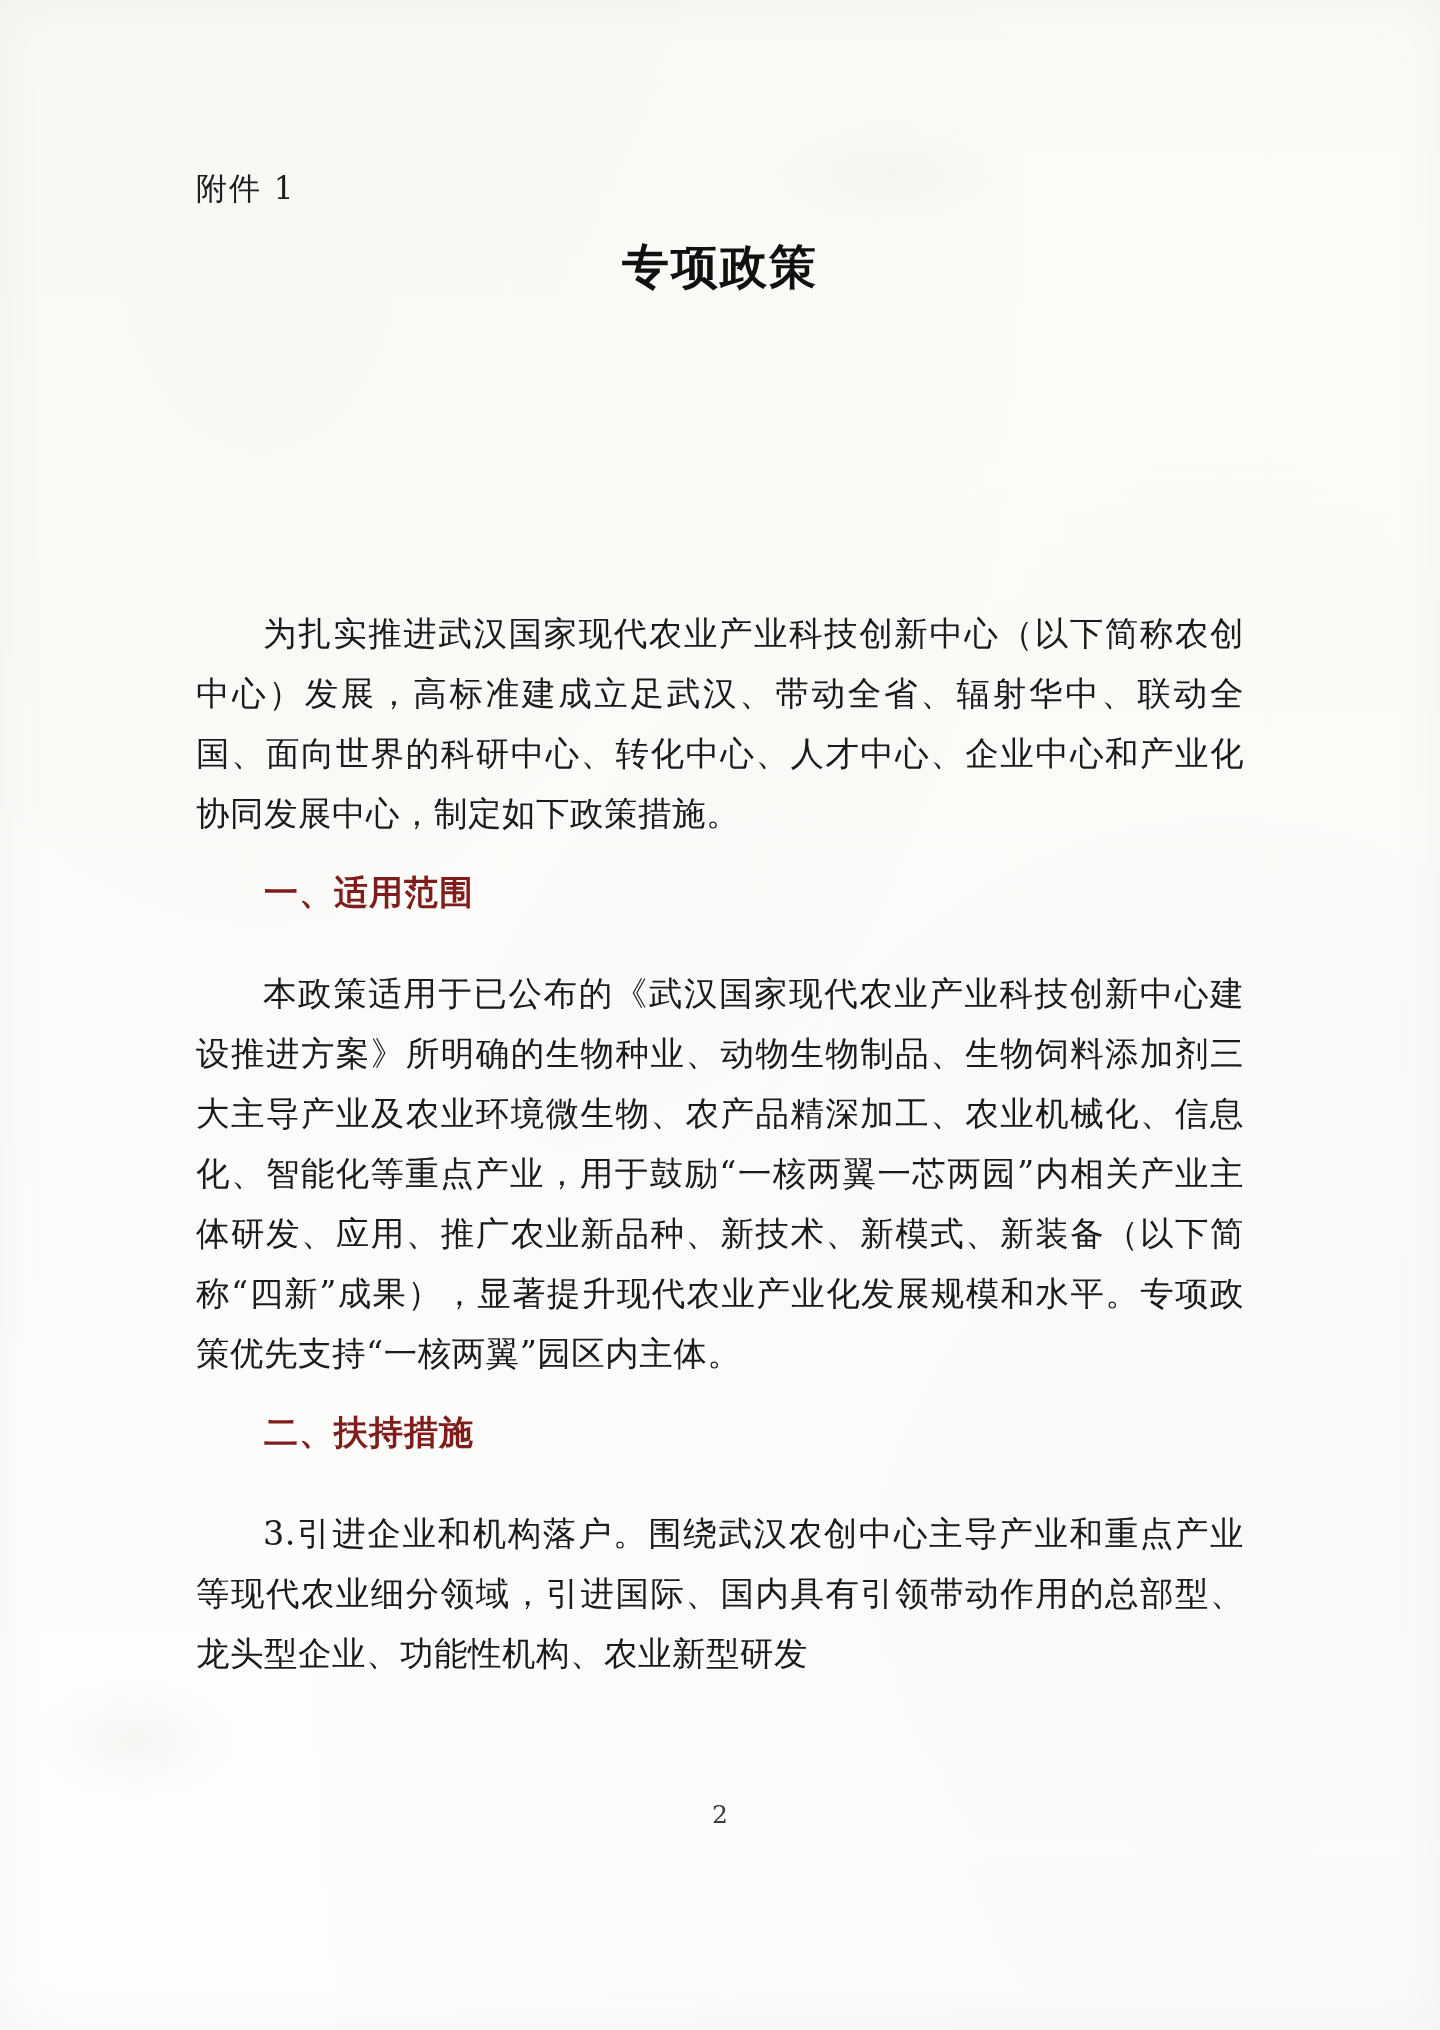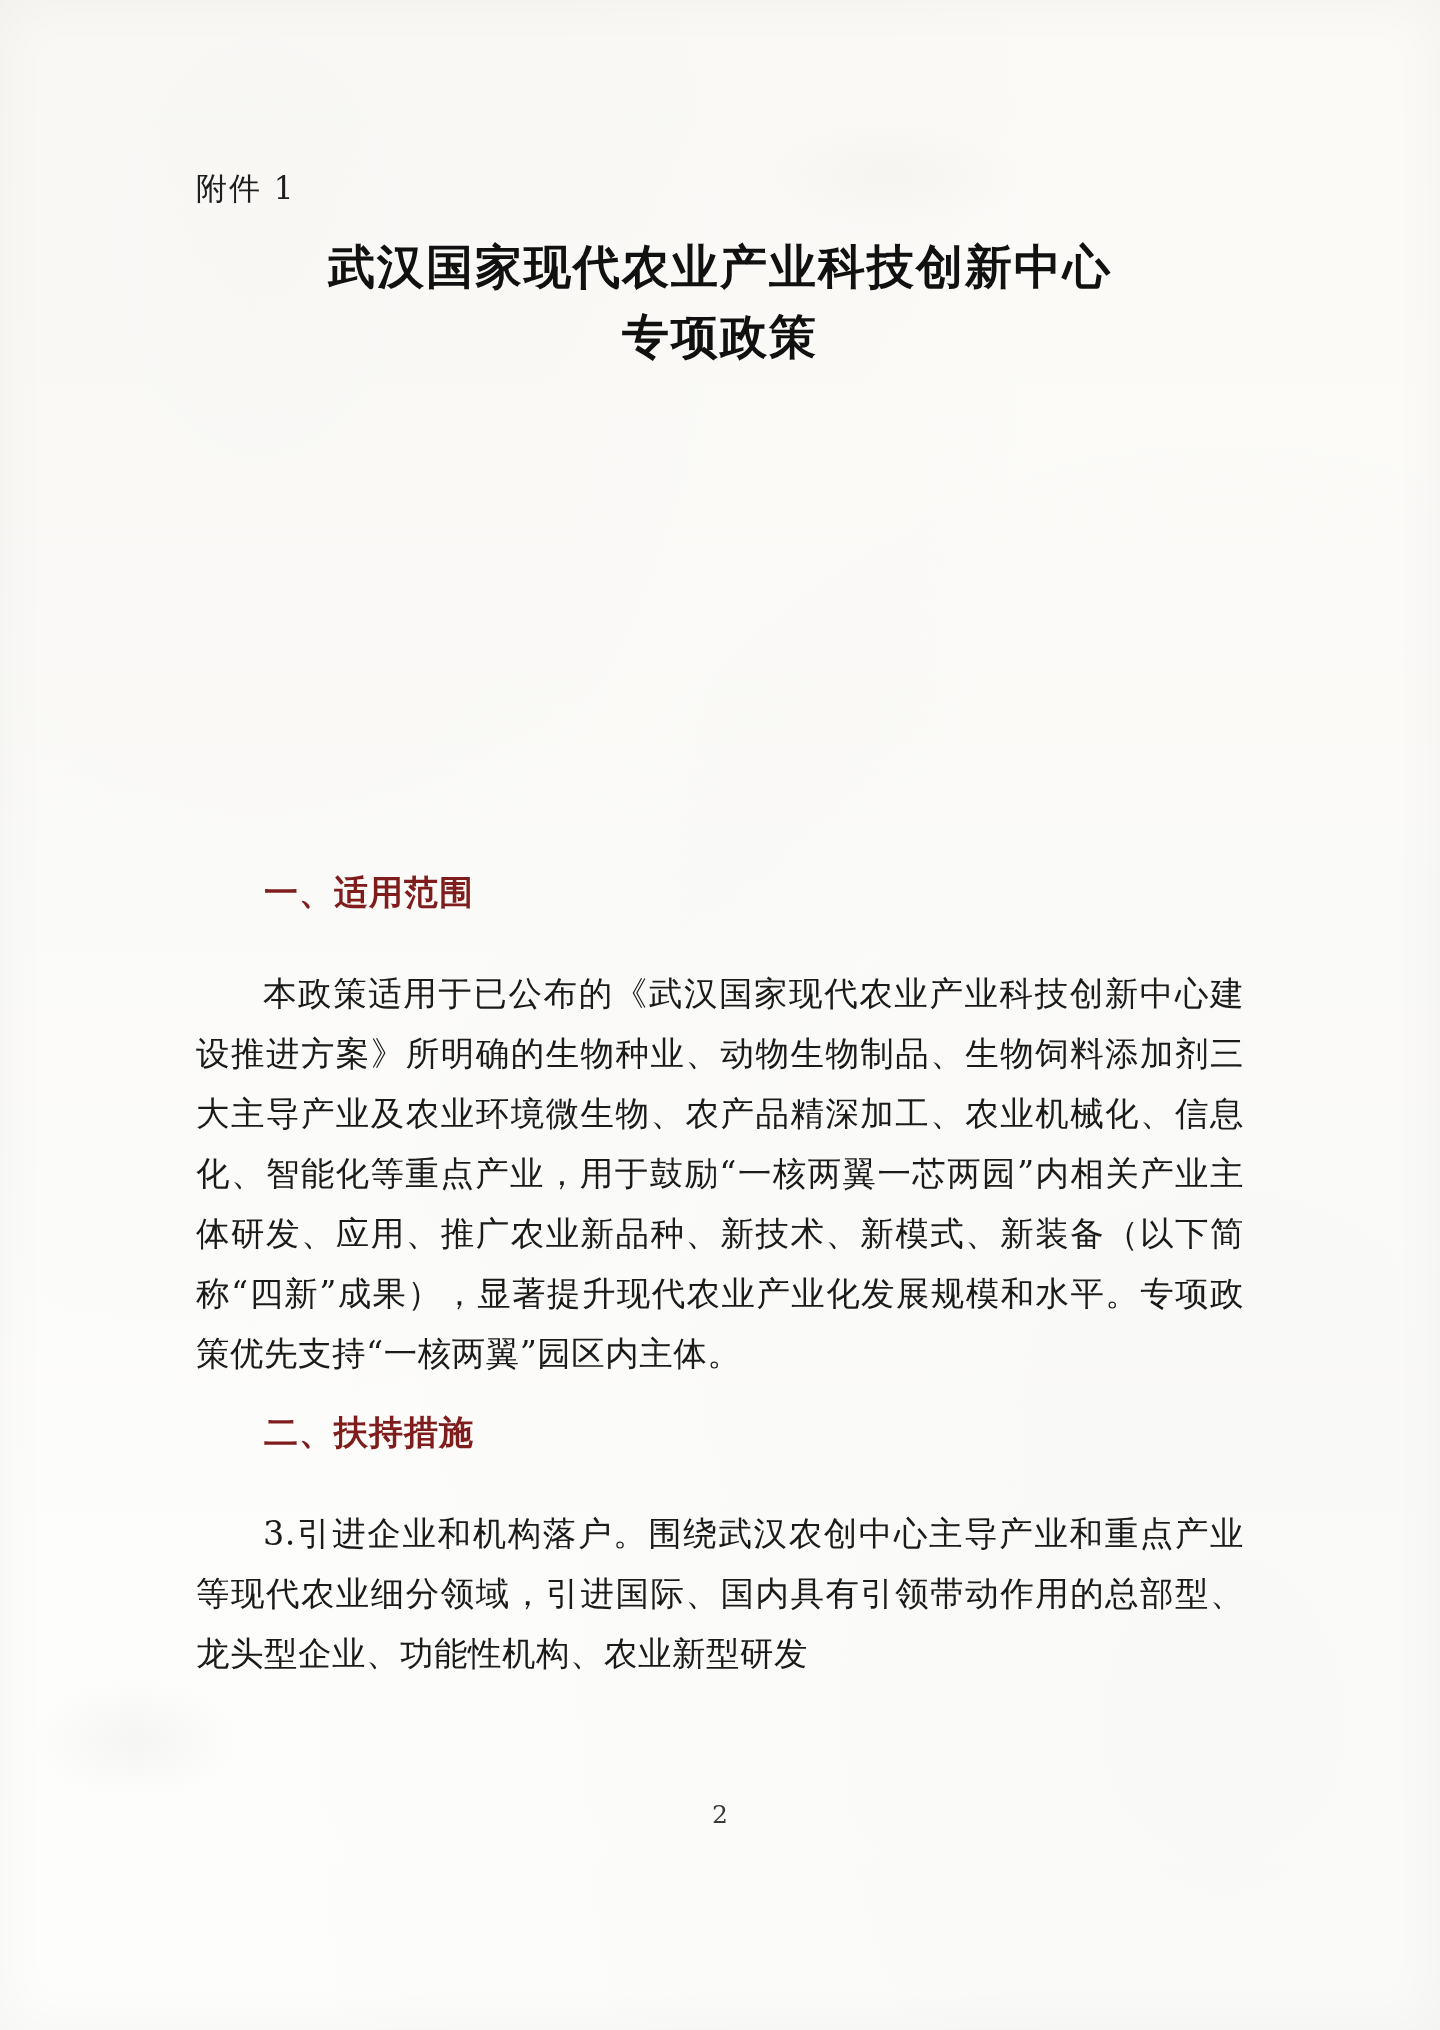--- a/index.html
+++ b/index.html
@@ -150,25 +150,25 @@
 
 <div id="page">
   <div class="scan-smudge smudge-b"></div>
   <div class="scan-smudge smudge-a"></div>
 
   <div class="content">
 
     <div class="attachment-label">附件 1</div>
 
     <div class="doc-title">
-      <span>武汉国家现代农业产业科技创新中心</span>
       <span class="line2">专项政策</span>
     </div>
 
 
+    <p class="body-block indent" id="para-intro">为扎实推进武汉国家现代农业产业科技创新中心（以下简称农创中心）发展，高标准建成立足武汉、带动全省、辐射华中、联动全国、面向世界的科研中心、转化中心、人才中心、企业中心和产业化协同发展中心，制定如下政策措施。</p>
 
     <div class="section-heading" id="heading-1">一、适用范围</div>
 
     <p class="body-block indent" id="para-scope">本政策适用于已公布的《武汉国家现代农业产业科技创新中心建设推进方案》所明确的生物种业、动物生物制品、生物饲料添加剂三大主导产业及农业环境微生物、农产品精深加工、农业机械化、信息化、智能化等重点产业，用于鼓励“一核两翼一芯两园”内相关产业主体研发、应用、推广农业新品种、新技术、新模式、新装备（以下简称“四新”成果），显著提升现代农业产业化发展规模和水平。专项政策优先支持“一核两翼”园区内主体。</p>
 
     <div class="section-heading" id="heading-2">二、扶持措施</div>
 
     <p class="body-block indent" id="para-measure-1">3.引进企业和机构落户。围绕武汉农创中心主导产业和重点产业等现代农业细分领域，引进国际、国内具有引领带动作用的总部型、龙头型企业、功能性机构、农业新型研发</p>
 
     <div class="page-number">2</div>

